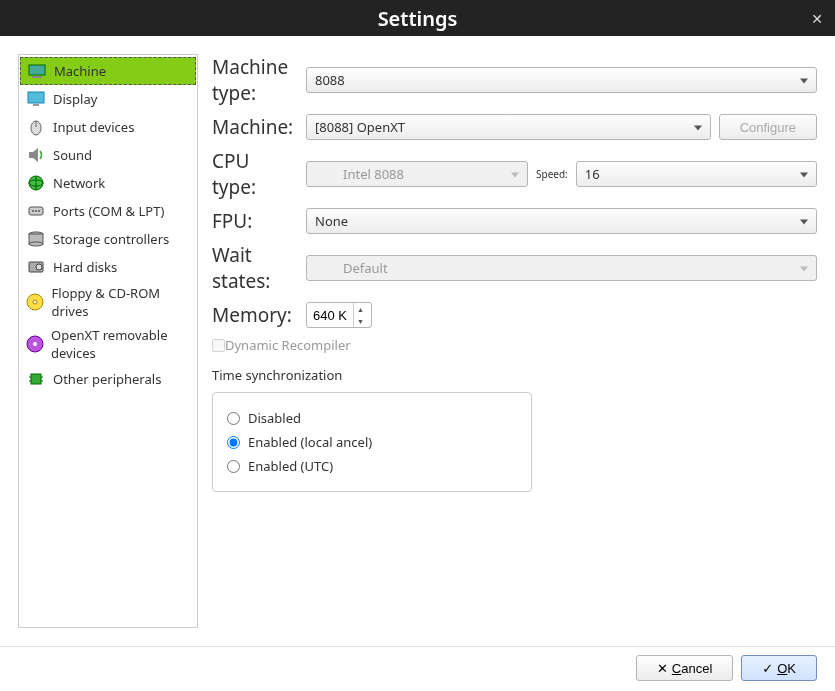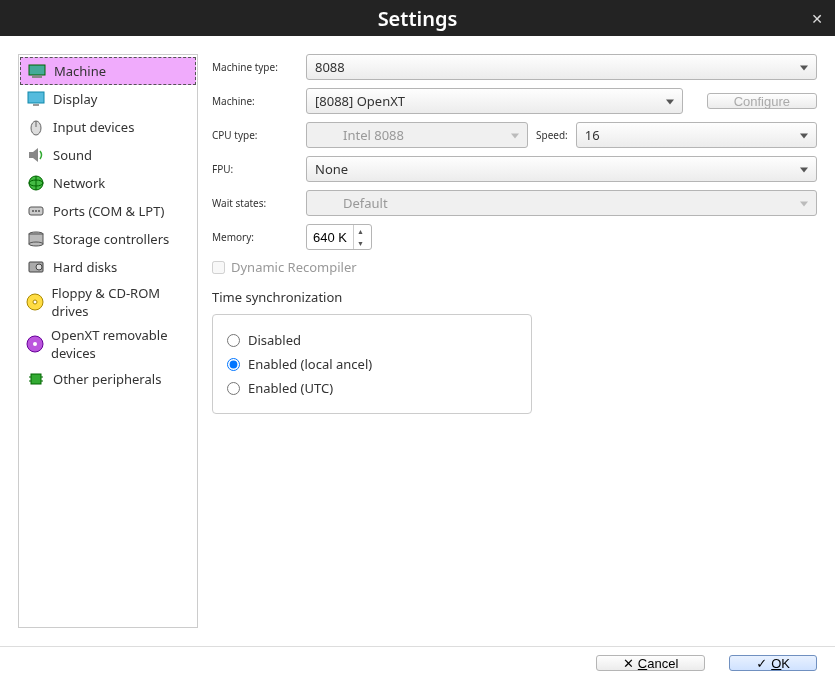--- a/index.html
+++ b/index.html
@@ -44,21 +44,21 @@
   padding: 2px 0;
 }
 .sidebar-item {
   display: flex;
   align-items: center;
   padding: 3px 6px;
   cursor: pointer;
   gap: 6px;
 }
 .sidebar-item.selected {
-  background: #f0abfc;
+  background: #84cc16;
   border: 1px dashed #555;
   margin: 0 1px;
   padding: 2px 5px;
 }
 .sidebar-item .icon {
   width: 22px;
   height: 22px;
   display: inline-flex;
   align-items: center;
   justify-content: center;
@@ -69,21 +69,21 @@
   padding: 0 0 0 4px;
 }
 .form-row {
   display: flex;
   align-items: center;
   margin-bottom: 8px;
   gap: 8px;
 }
 .form-label {
   width: 86px;
-  font-size: 10px;
+  font-size: 19px;
 }
 .combo {
   flex: 1;
   height: 26px;
   border: 1px solid #b5b5b5;
   border-radius: 3px;
   background: linear-gradient(#fefefe,#ececec);
   display: flex;
   align-items: center;
   padding: 0 8px;
@@ -100,31 +100,30 @@
   position: absolute;
   right: 8px;
   top: 50%;
   transform: translateY(-30%);
   border-left: 4px solid transparent;
   border-right: 4px solid transparent;
   border-top: 5px solid #555;
 }
 .combo.disabled .arrow { border-top-color: #bbb; }
 .btn {
-  height: 16px;
-  padding: 0 26px;
+  height: 26px;
+  padding: 0 20px;
   border: 1px solid #b5b5b5;
   border-radius: 3px;
   background: linear-gradient(#fefefe,#ececec);
   cursor: pointer;
   display: inline-flex;
   align-items: center;
   gap: 4px;
   font-size: 13px;
-  margin-left: 16px;
 }
 .btn.disabled {
   color: #aaa;
   cursor: default;
 }
 .btn.primary {
   background: linear-gradient(#e8f1ff,#d0e2ff);
   border-color: #7090c0;
 }
 .spinner {
@@ -157,21 +156,20 @@
   display: flex;
   align-items: center;
   justify-content: center;
   font-size: 7px;
   cursor: pointer;
   color: #555;
 }
 .checkbox-row {
   display: flex;
   align-items: center;
-  gap: 6px;
   margin: 6px 0 12px 0;
   color: #999;
 }
 .checkbox-row input[type=checkbox] { cursor: pointer; }
 .section-title { font-size: 13px; margin-bottom: 8px; }
 .radio-group {
   border: 1px solid #ccc;
   border-radius: 4px;
   padding: 10px 14px;
   display: inline-block;

